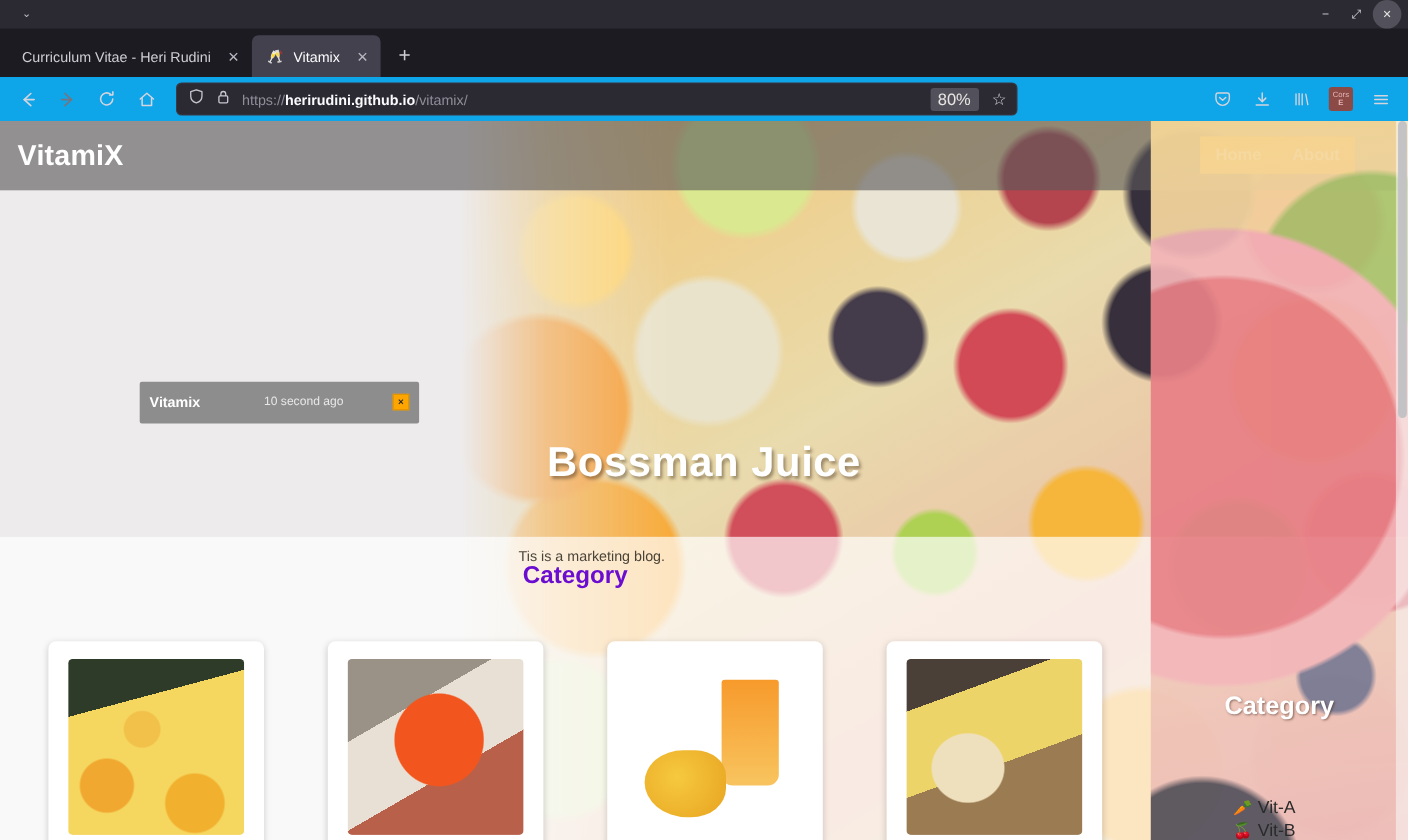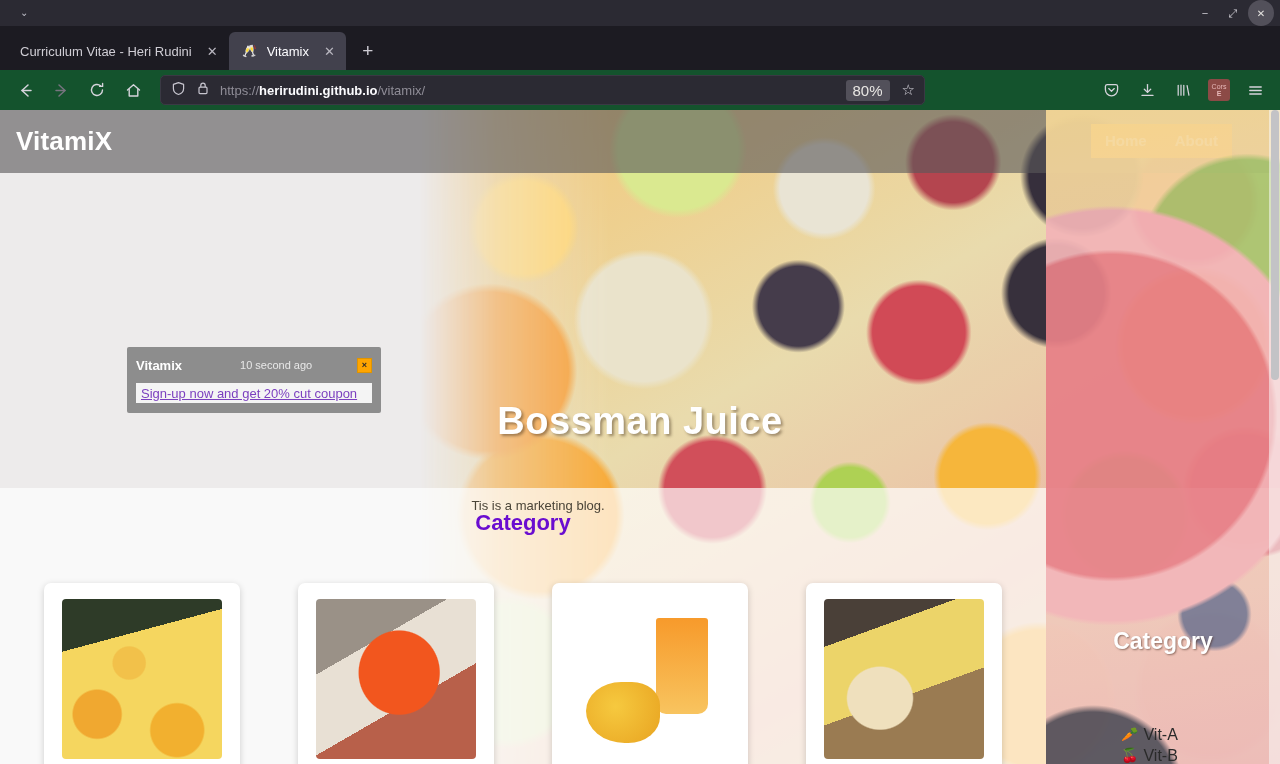--- a/index.html
+++ b/index.html
@@ -49,21 +49,21 @@
   .tab-favicon { width: 15px; height: 15px; font-size: 12px; line-height: 15px; text-align: center; }
   .tab-label { max-width: 200px; overflow: hidden; text-overflow: ellipsis; }
   .tab-close { color: #b9b7c0; font-size: 13px; padding-left: 6px; }
   .newtab {
     width: 32px; height: 32px; display: flex; align-items: center;
     justify-content: center; color: #cfcdd4; font-size: 19px;
     margin: 0 0 3px 6px; border-radius: 4px;
   }
 
   .navbar {
-    height: 40px; background: #14532d; display: flex; align-items: center;
+    height: 40px; background: #0ea5e9; display: flex; align-items: center;
     padding: 0 8px; gap: 2px; flex: 0 0 40px;
   }
   .navbtn {
     width: 34px; height: 32px; display: flex; align-items: center;
     justify-content: center; color: #d6d4dc; border-radius: 4px;
   }
   .navbtn.dim { color: #77747f; }
   .navbtn svg { display: block; }
   .urlbar {
     flex: 0 0 765px; height: 30px; background: #2b2a33; border-radius: 5px;
@@ -416,23 +416,20 @@
         <a href="#">About</a>
       </nav>
     </div>
 
     <div class="toast">
       <div class="toast-head">
         <span class="toast-title">Vitamix</span>
         <span class="toast-time">10 second ago</span>
         <span class="toast-close">×</span>
       </div>
-      <div class="toast-body">
-        <a href="#">Sign-up now and get 20% cut coupon</a>
-      </div>
     </div>
 
     <div class="content">
       <div class="cat-heading">Category</div>
       <div class="cards">
         <div class="card">
           <div class="card-img img-orange"></div>
         </div>
         <div class="card">
           <div class="card-img img-carrot"></div>

